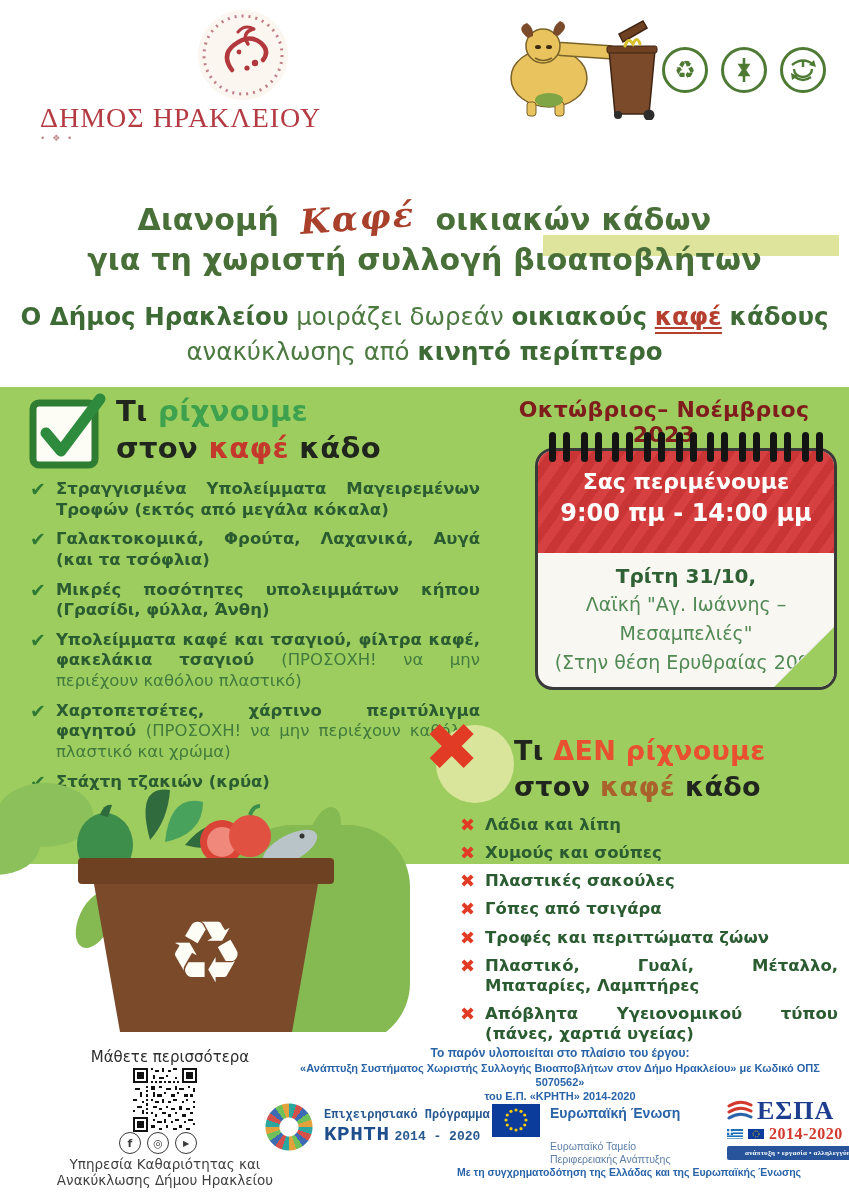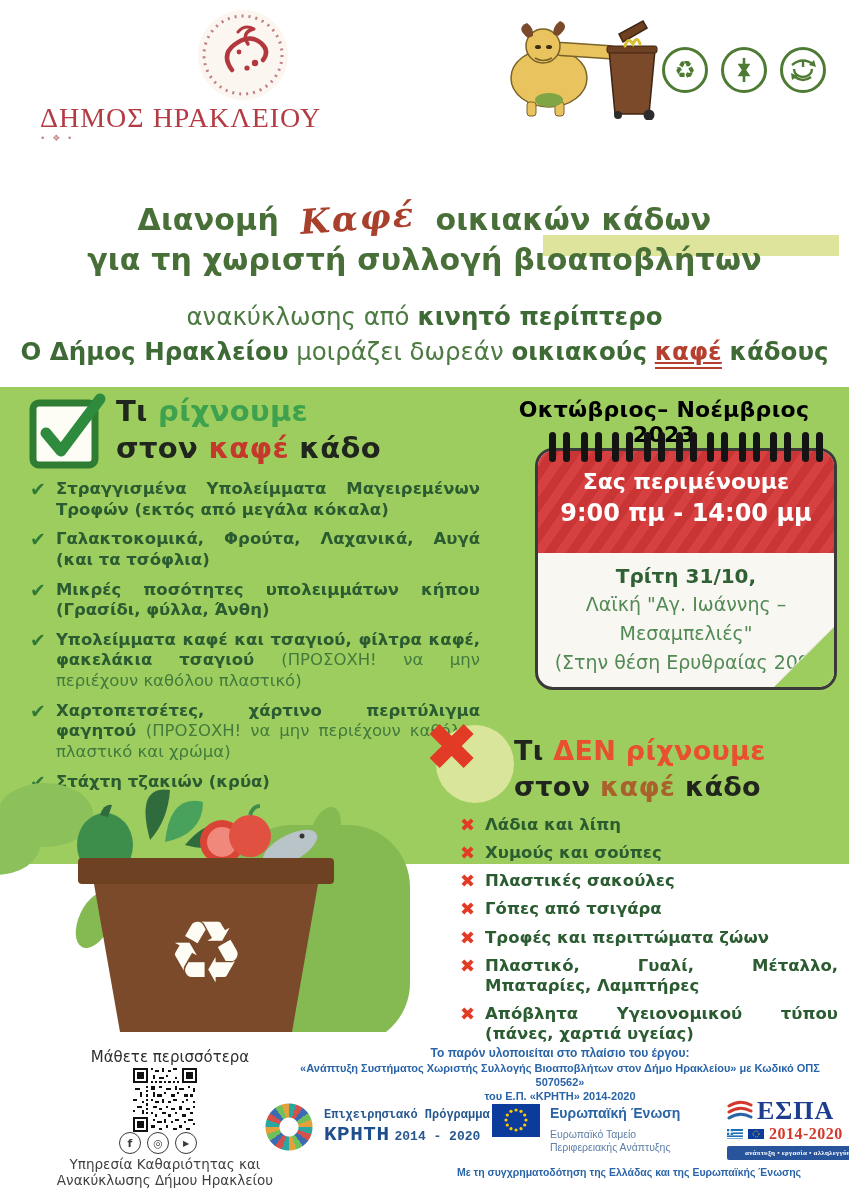--- a/index.html
+++ b/index.html
@@ -43,21 +43,21 @@
   .c-blk{color:#20261D;} .c-grn{color:#3DA14D;} .c-red{color:#C5392C;}
   .c-org{color:#E8502F;} .c-brn{color:#A9622B;}
 
   .do-items{left:30px;top:92px;width:450px;}
   .item{display:flex;gap:10px;margin-bottom:9px;}
   .item .tick{color:#2F7A35;font-size:19px;font-weight:bold;line-height:20px;flex:0 0 auto;}
   .itxt{font-size:16.5px;line-height:1.25;color:#2B5C31;font-weight:bold;text-align:justify;}
   .itxt .soft{color:#417A3C;font-weight:normal;}
 
   .period{left:488px;top:10px;width:352px;text-align:center;font-size:22px;font-weight:800;
-          color:#000000;letter-spacing:.3px;}
+          color:#7f1d1d;letter-spacing:.3px;}
 
   .calendar{left:535px;top:61px;width:302px;height:242px;border:3px solid #3A3A3A;
             border-radius:18px;background:#F8F7F2;box-sizing:border-box;overflow:hidden;}
   .rings{position:absolute;left:549px;top:45px;width:274px;display:flex;
          justify-content:space-between;z-index:5;}
   .ring{width:21px;display:flex;justify-content:space-between;}
   .ring i{width:7px;height:30px;background:#141414;border-radius:4px;display:block;}
   .cal-red{height:86px;background:repeating-linear-gradient(125deg,#D64040 0 9px,#C93434 9px 18px);
            color:#fff;text-align:center;padding-top:16px;box-sizing:content-box;
            border-bottom:4px solid #F8F7F2;}
@@ -101,21 +101,21 @@
      -webkit-mask:radial-gradient(circle,transparent 0 9px,#000 10px 23px,transparent 24px);
      mask:radial-gradient(circle,transparent 0 9px,#000 10px 23px,transparent 24px);}
   .krete-txt{color:#27588F;font-family:Liberation Mono, monospace;}
   .krete-txt .k1{font-size:12px;font-weight:bold;line-height:15px;}
   .krete-txt .k2{font-size:21px;font-weight:900;color:#1F4E8C;letter-spacing:.5px;}
   .krete-txt .k3{font-size:13px;font-weight:bold;margin-left:5px;}
 
   .eublock{left:492px;top:1104px;display:flex;gap:10px;align-items:flex-start;}
   .eutxt{font-family:"Liberation Sans",sans-serif;}
   .eutxt .e1{font-size:14px;font-weight:bold;color:#2A64A8;line-height:18px;}
-  .eutxt .e2{font-size:10.5px;color:#5C7FA8;line-height:13px;margin-top:6px;}
+  .eutxt .e2{font-size:10.5px;color:#5C7FA8;line-height:13px;margin-top:18px;}
   .eutxt .e3{font-size:10.5px;color:#5C7FA8;line-height:13px;}
 
   .espa{left:727px;top:1098px;width:142px;font-family:Liberation Serif, serif;}
   .espa-row1{display:flex;align-items:center;gap:4px;}
   .espa-word{font-size:26px;font-weight:900;color:#1D3E8F;letter-spacing:1px;line-height:26px;}
   .espa-row2{display:flex;align-items:center;gap:5px;margin-top:1px;}
   .mini-flag{width:16px;height:10px;display:inline-block;}
   .espa-years{font-size:16px;font-weight:800;color:#D3382C;letter-spacing:.5px;}
   .espa-bar{margin-top:3px;background:#27549B;color:#fff;font-size:7px;font-weight:bold;
             text-align:center;padding:3px 2px;border-radius:2px;letter-spacing:.2px;}
@@ -192,29 +192,29 @@
     <div class="title-line">
       <span>Διανομή</span>
       <span class="kafe-hand">Καφέ</span>
       <span>οικιακών κάδων</span>
     </div>
     <div class="title-line">για τη χωριστή συλλογή βιοαποβλήτων</div>
   </div>
 
   <div class="abs intro">
     <div>
-      <span>ανακύκλωσης από</span>
-      <b>κινητό περίπτερο</b>
-    </div>
-    <div>
       <b>Ο Δήμος Ηρακλείου</b>
       <span>μοιράζει δωρεάν</span>
       <b>οικιακούς</b>
       <span class="kafe-und">καφέ</span>
       <b>κάδους</b>
+    </div>
+    <div>
+      <span>ανακύκλωσης από</span>
+      <b>κινητό περίπτερο</b>
     </div>
   </div>
 
   <div class="abs green">
 
     <svg class="abs chkbox" width="80" height="80" viewBox="0 0 80 80">
       <rect x="5" y="12" width="62" height="62" rx="6" fill="#FDFDF6" stroke="#2E7D32" stroke-width="7"></rect>
       <path d="M18 42 L33 60 L72 8" fill="none" stroke="#2E8B3D" stroke-width="11" stroke-linecap="round" stroke-linejoin="round"></path>
     </svg>
 

